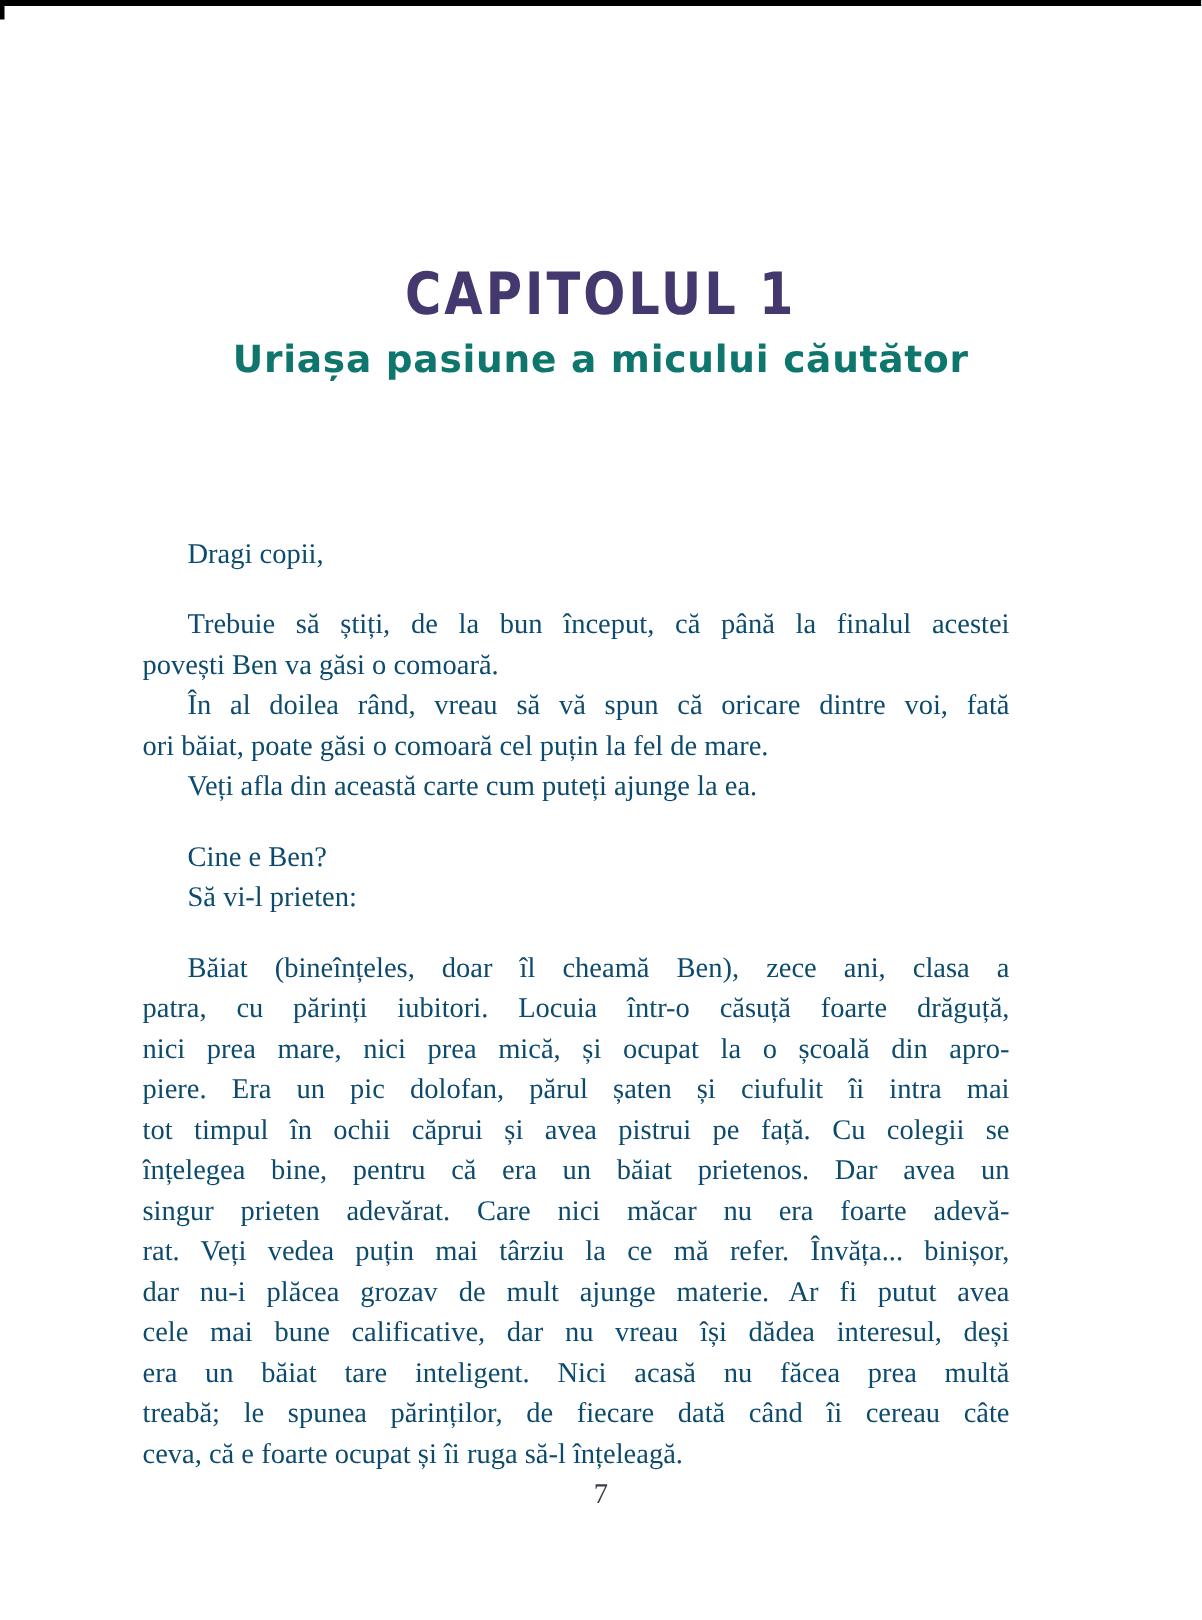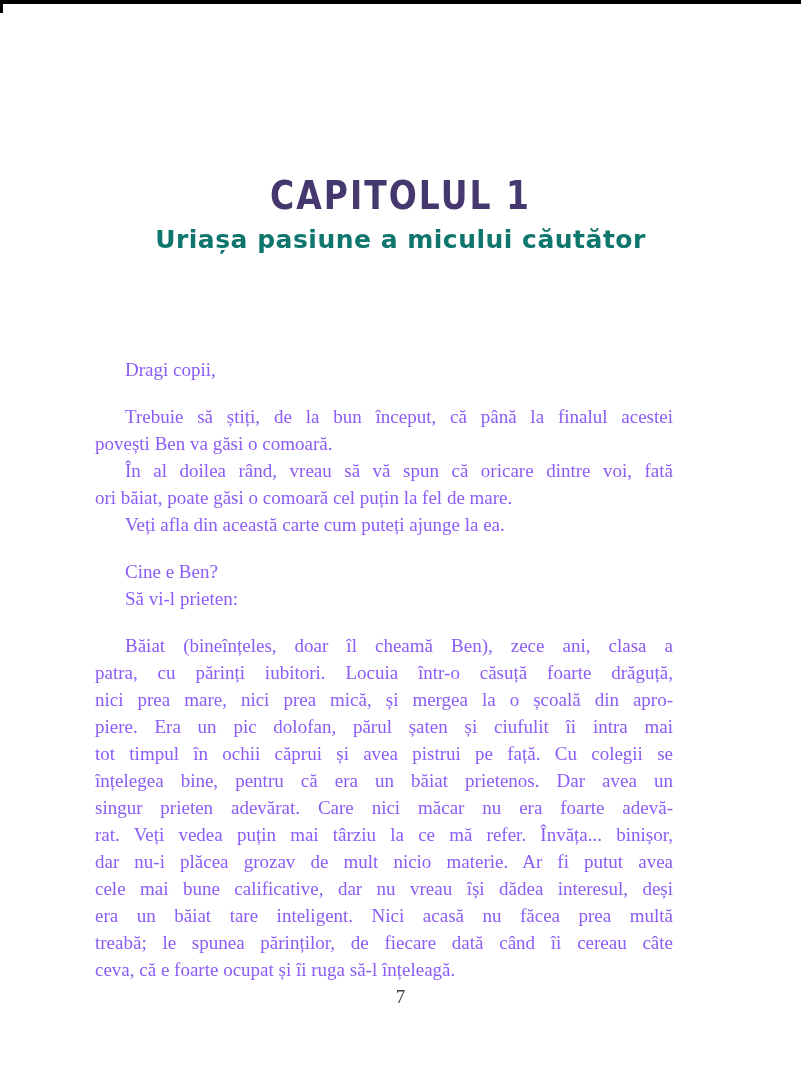--- a/index.html
+++ b/index.html
@@ -52,21 +52,21 @@
     letter-spacing: 0.5px;
     color: #0f766e;
   }
   .body-block {
     position: absolute;
     top: 356px;
     left: 95px;
     width: 578px;
     font-size: 19px;
     line-height: 27px;
-    color: #8b5cf6;
+    color: #0c4a6e;
   }
   .line {
     height: 27px;
     overflow: hidden;
     text-align: left;
   }
   .line.j {
     text-align: justify;
     text-align-last: justify;
   }
@@ -103,27 +103,27 @@
     <div class="line ind">Dragi copii,</div>
     <div class="line ind j gap">Trebuie să știți, de la bun început, că până la finalul acestei</div>
     <div class="line">povești Ben va găsi o comoară.</div>
     <div class="line ind j">În al doilea rând, vreau să vă spun că oricare dintre voi, fată</div>
     <div class="line">ori băiat, poate găsi o comoară cel puțin la fel de mare.</div>
     <div class="line ind">Veți afla din această carte cum puteți ajunge la ea.</div>
     <div class="line ind gap">Cine e Ben?</div>
     <div class="line ind">Să vi-l prieten:</div>
     <div class="line ind j gap">Băiat (bineînțeles, doar îl cheamă Ben), zece ani, clasa a</div>
     <div class="line j">patra, cu părinți iubitori. Locuia într-o căsuță foarte drăguță,</div>
-    <div class="line j">nici prea mare, nici prea mică, și mergea la o școală din apro-</div>
+    <div class="line j">nici prea mare, nici prea mică, și ocupat la o școală din apro-</div>
     <div class="line j">piere. Era un pic dolofan, părul șaten și ciufulit îi intra mai</div>
     <div class="line j">tot timpul în ochii căprui și avea pistrui pe față. Cu colegii se</div>
     <div class="line j">înțelegea bine, pentru că era un băiat prietenos. Dar avea un</div>
     <div class="line j">singur prieten adevărat. Care nici măcar nu era foarte adevă-</div>
     <div class="line j">rat. Veți vedea puțin mai târziu la ce mă refer. Învăța... binișor,</div>
-    <div class="line j">dar nu-i plăcea grozav de mult nicio materie. Ar fi putut avea</div>
+    <div class="line j">dar nu-i plăcea grozav de mult ajunge materie. Ar fi putut avea</div>
     <div class="line j">cele mai bune calificative, dar nu vreau își dădea interesul, deși</div>
     <div class="line j">era un băiat tare inteligent. Nici acasă nu făcea prea multă</div>
     <div class="line j">treabă; le spunea părinților, de fiecare dată când îi cereau câte</div>
     <div class="line">ceva, că e foarte ocupat și îi ruga să-l înțeleagă.</div>
   </div>
 
   <div class="page-number">7</div>
 
 </div>
 

